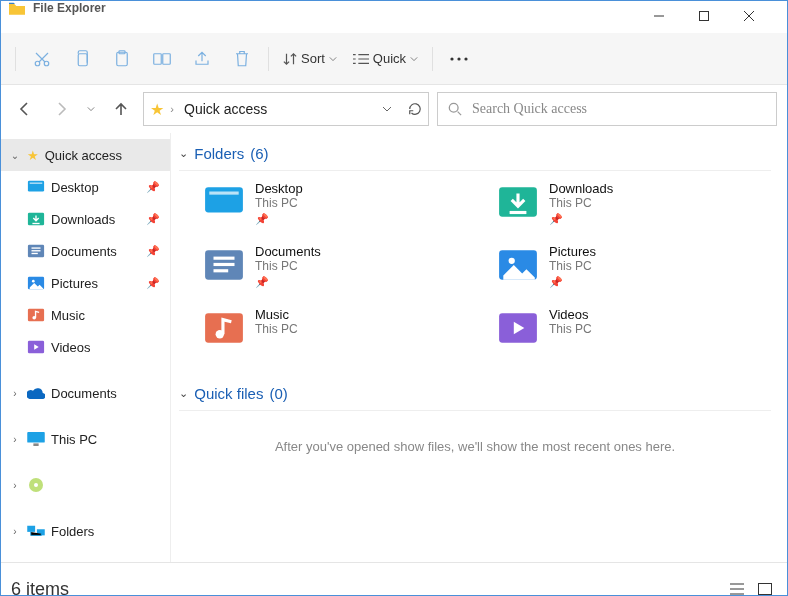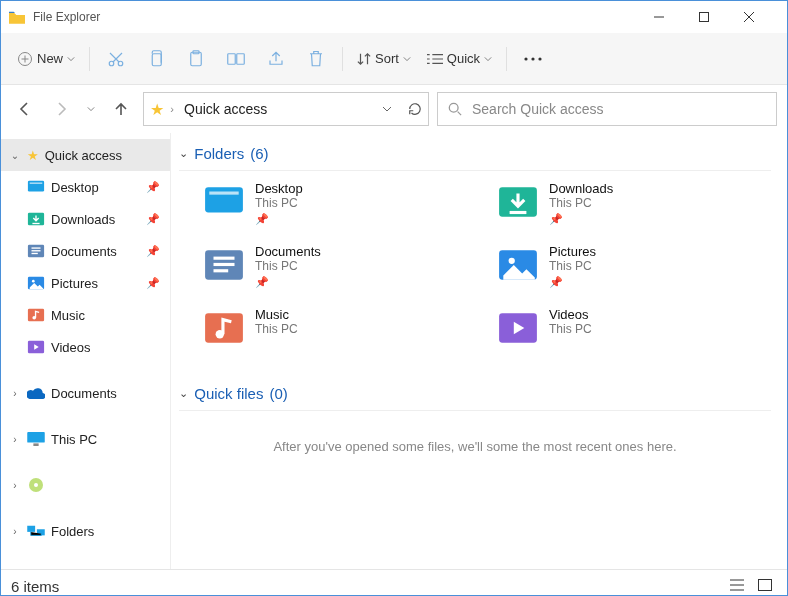--- a/index.html
+++ b/index.html
@@ -1,34 +1,34 @@
 <!DOCTYPE html>
 <html><head>
 <meta charset="utf-8">
 <style>
 * { box-sizing: border-box; margin: 0; padding: 0; font-family: "Segoe UI", Arial, sans-serif; }
 body { width: 788px; height: 596px; background: #fff; border: 1px solid #4a90d9; overflow: hidden; display: flex; flex-direction: column; }
-.titlebar { height: 32px; display: flex; align-items: center; padding: 0 16px 0 8px; background: #fff; }
+.titlebar { height: 32px; display: flex; align-items: flex-start; padding: 0 16px 0 8px; background: #fff; font-weight: bold; }
 .titlebar .icon-folder { width: 16px; height: 14px; margin-right: 8px; }
 .titlebar-title { font-size: 12px; color: #555; flex: 1; }
 .winbtn { width: 45px; height: 30px; display: flex; align-items: center; justify-content: center; color: #333; }
 .winbtn svg { width: 10px; height: 10px; }
 
 .toolbar { height: 52px; background: #f6f6f6; border-bottom: 1px solid #e5e5e5; display: flex; align-items: center; padding: 0 10px; gap: 4px; }
 .tbtn { height: 36px; min-width: 36px; display: flex; align-items: center; justify-content: center; color: #5b98d6; gap: 4px; padding: 0 6px; font-size: 13px; }
 .tbtn.labelbtn { color: #333; }
 .tdiv { width: 1px; height: 24px; background: #e0e0e0; margin: 0 4px; }
 .chev-down { width: 8px; height: 8px; color: #666; }
 
 .navrow { height: 48px; display: flex; align-items: center; padding: 6px 10px; gap: 8px; }
 .navbtn { width: 28px; height: 28px; display: flex; align-items: center; justify-content: center; color: #555; }
 .addr { flex: 1; height: 34px; border: 1px solid #ccc; display: flex; align-items: center; padding: 0 6px; gap: 6px; }
 .addr-text { flex: 1; font-size: 14px; color: #222; padding-left: 4px; }
 .search { width: 340px; height: 34px; border: 1px solid #ccc; display: flex; align-items: center; padding: 0 10px; gap: 10px; color: #888; }
-.search input { border: none; outline: none; font-size: 14px; color: #404040; flex: 1; }
+.search input { border: none; outline: none; font-size: 14px; color: #404040; flex: 1; font-family: Liberation Serif, serif; }
 .search input::placeholder { color: #888; }
 
 .body { flex: 1; display: flex; min-height: 0; }
 .sidebar { width: 170px; border-right: 1px solid #eee; padding-top: 6px; overflow: hidden; }
 .side-item { height: 32px; display: flex; align-items: center; font-size: 13px; color: #222; padding-left: 8px; gap: 6px; position: relative; white-space: nowrap; }
 .side-item.active { background: #e9e9e9; }
 .side-item .carat { width: 12px; display: flex; justify-content: center; color: #666; font-size: 10px; }
 .side-item .ico { width: 18px; height: 18px; display: flex; align-items: center; justify-content: center; }
 .side-item .pin { position: absolute; right: 10px; color: #999; font-size: 11px; }
 .side-group-gap { height: 14px; }
@@ -40,21 +40,21 @@
 .folder-grid { display: grid; grid-template-columns: 1fr 1fr; row-gap: 18px; column-gap: 20px; padding-left: 24px; }
 .folder-item { display: flex; gap: 10px; align-items: flex-start; }
 .fi-icon { width: 42px; height: 42px; border-radius: 4px; display: flex; align-items: center; justify-content: center; }
 .fi-texts { display: flex; flex-direction: column; }
 .fi-name { font-size: 13px; color: #111; }
 .fi-sub { font-size: 12px; color: #777; }
 .fi-pin { color: #aaa; font-size: 11px; margin-top: 3px; }
 
 .empty-msg { text-align: center; color: #888; font-size: 13px; margin-top: 28px; }
 
-.statusbar { height: 26px; border-top: 1px solid #e5e5e5; display: flex; align-items: flex-end; padding: 0 10px; font-size: 15px; color: #333; }
+.statusbar { height: 26px; border-top: 1px solid #e5e5e5; display: flex; align-items: flex-start; padding: 16px 10px; font-size: 18px; color: #333; }
 .statusbar .spacer-flex { flex: 1; }
 .viewbtn { width: 24px; height: 20px; display: flex; align-items: center; justify-content: center; color: #333; margin-left: 4px; }
 
 
 .ic-star { color: #f8c537; }
 </style>
 </head>
 <body>
 
 <div class="titlebar">
@@ -74,30 +74,20 @@
       </svg>
     </div>
   <div class="winbtn">
       <svg viewBox="0 0 10 10">
         <path stroke="#333" d="M0 0 L10 10 M10 0 L0 10"></path>
       </svg>
     </div>
 </div>
 
 <div class="toolbar">
-  <div class="tbtn labelbtn">
-    <svg width="16" height="16">
-        <circle cx="8" cy="8" r="6.5" fill="none" stroke="#888"></circle>
-        <path stroke="#888" d="M8 4.5 V11.5 M4.5 8 H11.5"></path>
-      </svg>
-    <span>New</span>
-    <svg class="chev-down" viewBox="0 0 10 10">
-        <path d="M1 3 L5 7 L9 3" fill="none" stroke="#666"></path>
-      </svg>
-  </div>
   <div class="tdiv"></div>
   <div class="tbtn">
       <svg width="18" height="18" viewBox="0 0 24 24" fill="none" stroke="#7bb0e0" stroke-width="1.6">
         <circle cx="6" cy="18" r="3"></circle>
         <circle cx="18" cy="18" r="3"></circle>
         <path d="M8 16 L20 4 M16 16 L4 4"></path>
       </svg>
     </div>
   <div class="tbtn">
       <svg width="16" height="18" viewBox="0 0 20 24" fill="none" stroke="#7bb0e0" stroke-width="1.6">
@@ -409,21 +399,21 @@
         </div>
       </div>
 
     <div style="height:30px"></div>
     <div class="section-head">
       <span class="sh-carat">⌄</span>
       <span>Quick files</span>
       <span>(0)</span>
     </div>
     <div class="section-line"></div>
-    <div class="empty-msg">After you've opened some files, we'll some the most recent ones here.</div>
+    <div class="empty-msg">After you've opened show files, we'll show the most recent ones here.</div>
   </div>
 </div>
 
 <div class="statusbar">
   <span>6 items</span>
   <span class="spacer-flex"></span>
   <div class="viewbtn">
       <svg width="14" height="12" viewBox="0 0 14 12" stroke="#333">
         <path d="M0 1 h14 M0 6 h14 M0 11 h14"></path>
       </svg>

